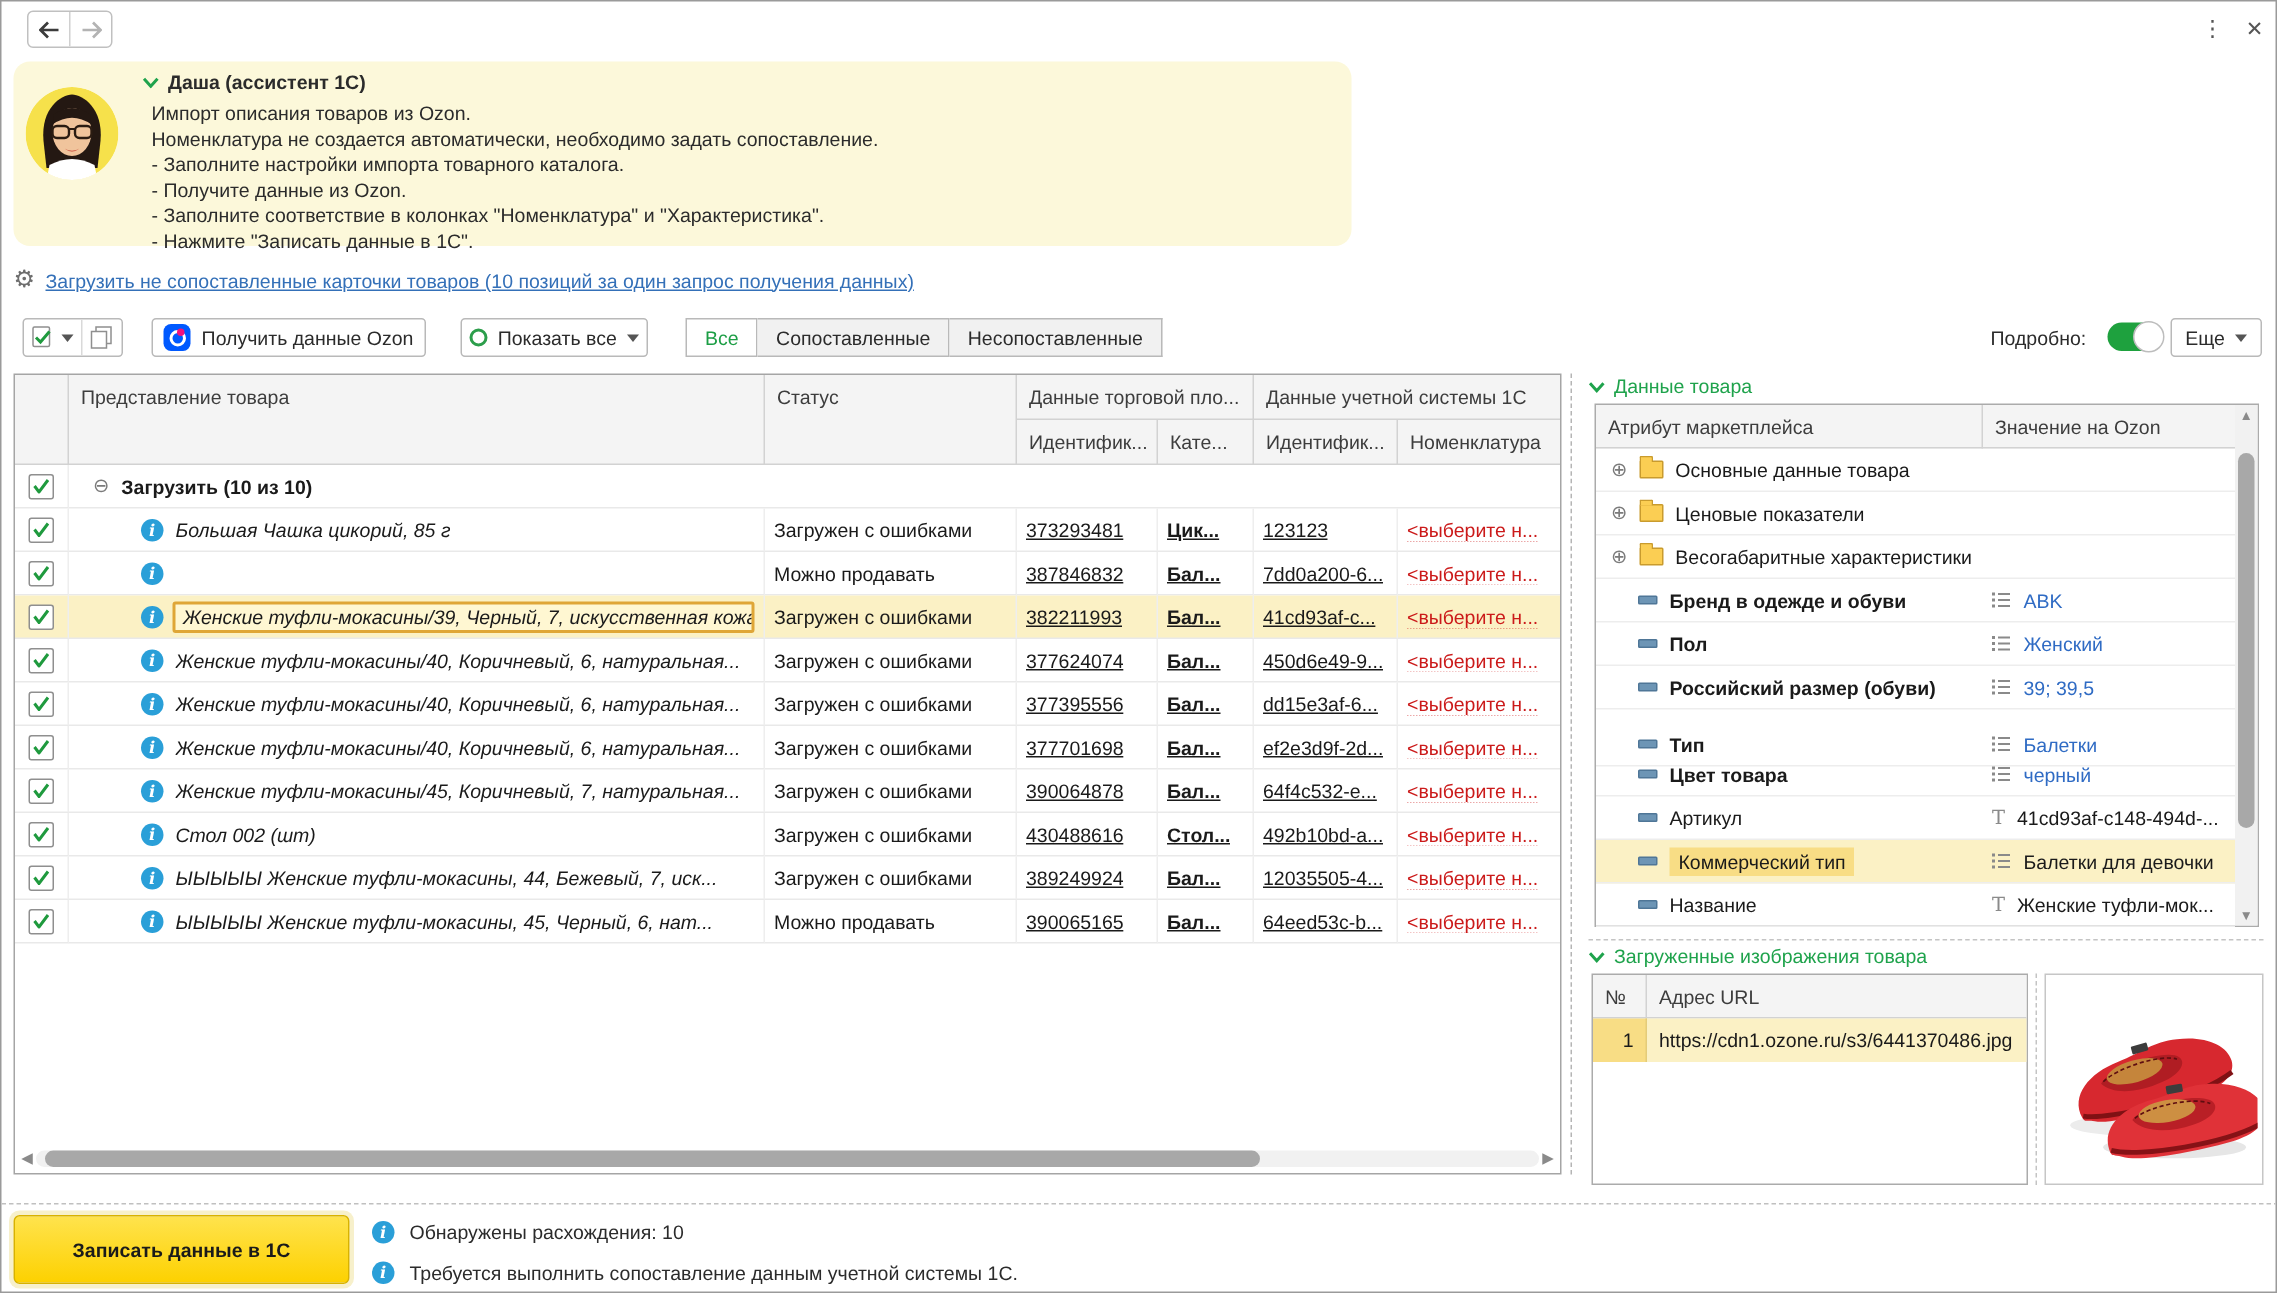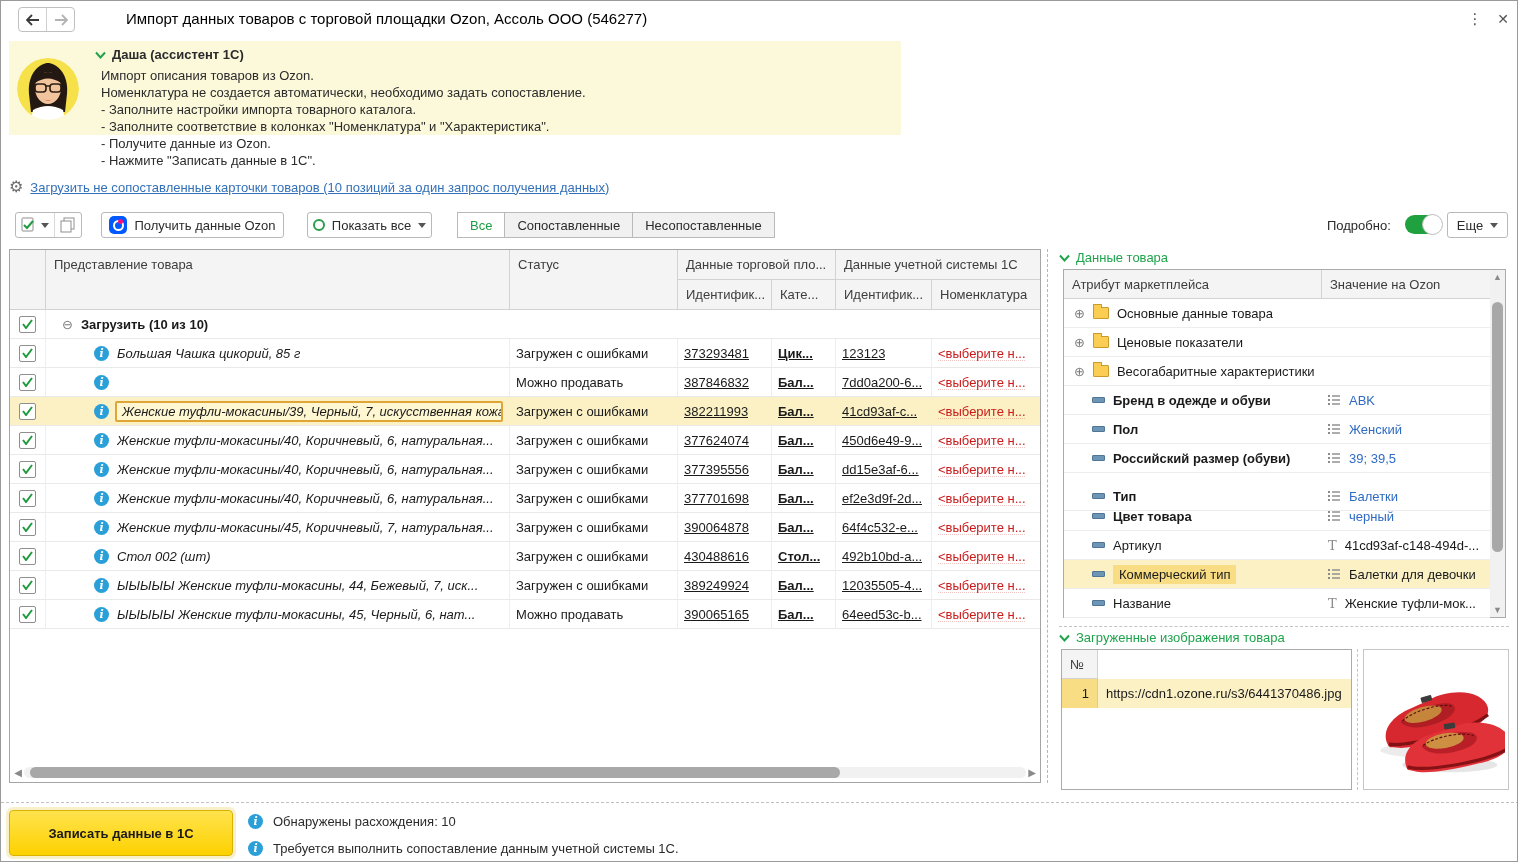--- a/index.html
+++ b/index.html
@@ -8,21 +8,21 @@
 
   
   .nav-group{position:absolute;left:17px;top:6px;display:flex;border:1px solid #c0c0c0;border-radius:4px;background:#fff;overflow:hidden;}
   .nav-btn{width:27px;height:23px;display:flex;align-items:center;justify-content:center;cursor:pointer;}
   .nav-btn + .nav-btn{border-left:1px solid #d0d0d0;}
   .page-title{position:absolute;left:125px;top:9px;font-size:15px;color:#000;}
   .win-menu{position:absolute;left:1464px;top:8px;width:20px;height:20px;display:flex;align-items:center;justify-content:center;color:#555;font-size:15px;cursor:pointer;}
   .win-close{position:absolute;left:1492px;top:8px;width:20px;height:20px;display:flex;align-items:center;justify-content:center;color:#555;font-size:14px;cursor:pointer;}
 
   
-  .assistant{position:absolute;left:8px;top:40px;width:892px;height:94px;background:#fcf8da;}
+  .assistant{position:absolute;left:8px;top:40px;width:892px;height:123px;background:#fcf8da;border-radius:11px;}
   .avatar{position:absolute;left:8px;top:17px;width:62px;height:62px;border-radius:50%;overflow:hidden;}
   .asst-head{position:absolute;left:86px;top:6px;display:flex;align-items:center;gap:6px;font-weight:bold;color:#2b2b2b;}
   .asst-lines{position:absolute;left:92px;top:26px;line-height:17px;color:#2b2b2b;}
 
   
   .settings-row{position:absolute;left:8px;top:178px;display:flex;align-items:center;gap:7px;}
   .gear{color:#6e6e6e;font-size:16px;line-height:16px;}
   .link-blue{color:#3470b8;text-decoration:underline;cursor:pointer;}
 
   
@@ -116,21 +116,20 @@
       <svg width="14" height="12" viewBox="0 0 14 12">
           <path d="M13 6H2 M6 1L1 6l5 5" stroke="#3b3b3b" stroke-width="1.8" fill="none"></path>
         </svg>
     </div>
     <div class="nav-btn">
       <svg width="14" height="12" viewBox="0 0 14 12">
           <path d="M1 6h11 M8 1l5 5-5 5" stroke="#b3b3b3" stroke-width="1.8" fill="none"></path>
         </svg>
     </div>
   </div>
-  <div class="page-title">Импорт данных товаров с торговой площадки Ozon, Ассоль ООО (546277)</div>
   <div class="win-menu">⋮</div>
   <div class="win-close">✕</div>
 
   <div class="assistant">
     <div class="avatar">
       <svg width="62" height="62" viewBox="0 0 62 62">
         <circle cx="31" cy="31" r="31" fill="#f6e14b"></circle>
         <path d="M12 36 C10 14 24 5 31 5 C38 5 52 14 50 36 L48 54 H14 Z" fill="#241812"></path>
         <ellipse cx="31" cy="30" rx="13" ry="16" fill="#f0c49c"></ellipse>
         <path d="M18 25 q13 -9 26 0 l-1 -7 q-12 -8 -24 0 Z" fill="#241812"></path>
@@ -144,22 +143,22 @@
     <div class="asst-head">
       <svg class="chev" width="11" height="8" viewBox="0 0 11 8">
           <path d="M1 1.5l4.5 5L10 1.5" stroke="#1fa34c" stroke-width="2" fill="none"></path>
         </svg>
       <span>Даша (ассистент 1С)</span>
     </div>
     <div class="asst-lines">
       <div>Импорт описания товаров из Ozon.</div>
       <div>Номенклатура не создается автоматически, необходимо задать сопоставление.</div>
       <div>- Заполните настройки импорта товарного каталога.</div>
+      <div>- Получите данные из Ozon.</div>
       <div>- Заполните соответствие в колонках "Номенклатура" и "Характеристика".</div>
-      <div>- Получите данные из Ozon.</div>
       <div>- Нажмите "Записать данные в 1С".</div>
     </div>
   </div>
 
   <div class="settings-row">
     <span class="gear">⚙</span>
     <span class="link-blue">Загрузить не сопоставленные карточки товаров (10 позиций за один запрос получения данных)</span>
   </div>
 
   <div class="tb-group">
@@ -703,20 +702,21 @@
   <div class="dashed-h"></div>
   <div class="sec-title" style="left:1058px;top:629px;">
     <svg class="chev" width="11" height="8" viewBox="0 0 11 8">
         <path d="M1 1.5l4.5 5L10 1.5" stroke="#1fa34c" stroke-width="2" fill="none"></path>
       </svg>
     <span>Загруженные изображения товара</span>
   </div>
 
   <div class="url-table">
     <div class="u-hd" style="left:0;width:36px;">№</div>
+    <div class="u-hd" style="left:36px;width:253px;border-right:none;">Адрес URL</div>
     <div class="urow">
       <div class="u-num">1</div>
       <div class="u-url">https://cdn1.ozone.ru/s3/6441370486.jpg</div>
     </div>
   </div>
   <div class="dashed-v2"></div>
 
   <div class="img-box">
     <svg width="138" height="130" viewBox="0 0 150 142">
       <ellipse cx="66" cy="104" rx="52" ry="8" fill="#ececec"></ellipse>

